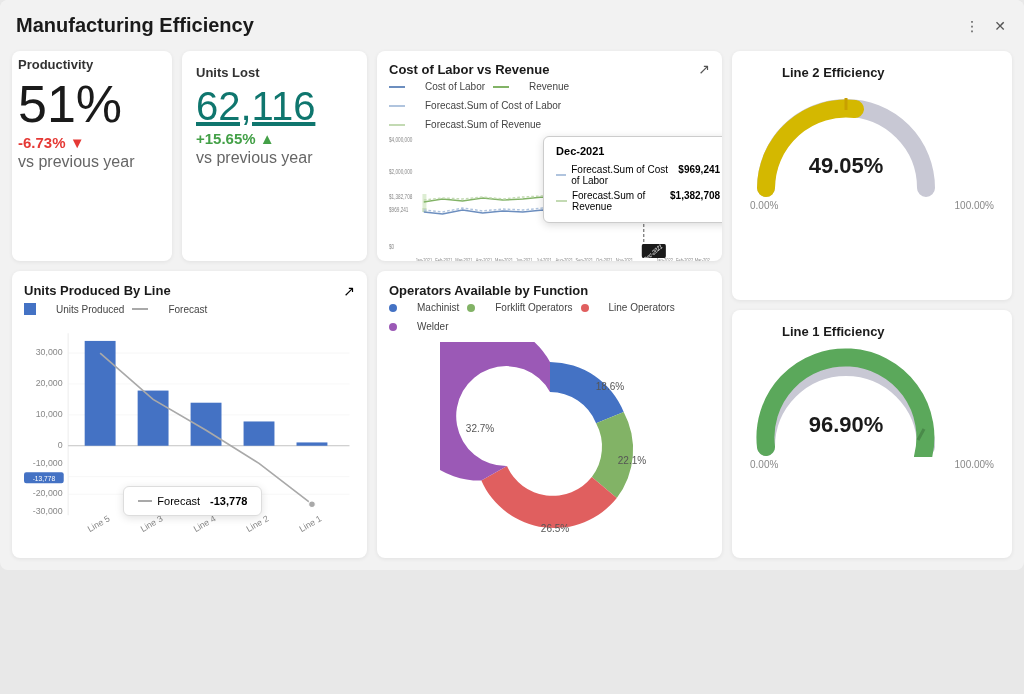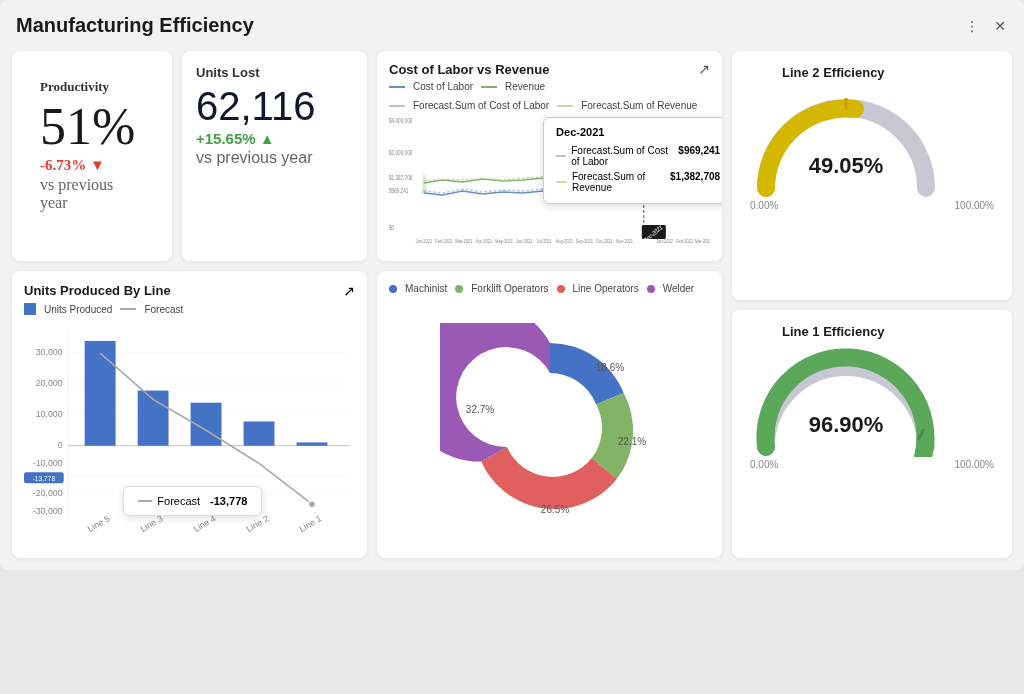--- a/index.html
+++ b/index.html
@@ -8,24 +8,24 @@
     .title-bar { background: #f2f2f2; padding: 14px 16px 8px 16px; display: flex; align-items: center; justify-content: space-between; }
     .title-text { font-size: 20px; font-weight: 700; color: #1a1a1a; }
     .window-controls { display: flex; gap: 12px; align-items: center; }
     .win-btn { width: 16px; height: 16px; display: flex; align-items: center; justify-content: center; cursor: pointer; color: #555; font-size: 14px; }
 
     
     .grid-main { display: grid; grid-template-columns: 160px 185px 1fr 280px; grid-template-rows: 210px 1fr; gap: 10px; padding: 6px 12px 12px 12px; flex: 1; min-height: 0; }
     .p-card { background: #fff; border-radius: 8px; box-shadow: 0 1px 4px rgba(0,0,0,0.07); overflow: hidden; }
 
     
-    .prod-card { grid-column: 1; grid-row: 1; padding: 28px; font-family: Liberation Serif, serif; }
+    .prod-card { grid-column: 1; grid-row: 1; padding: 6px; }
     .card-title { font-size: 13px; color: #333; font-weight: 600; margin-bottom: 6px; }
     .big-number { font-size: 52px; font-weight: 300; color: #1a1a1a; line-height: 1; margin-bottom: 4px; }
-    .big-number-md { font-size: 40px; font-weight: 300; color: #0f172a; line-height: 1; margin-bottom: 4px; }
+    .big-number-md { font-size: 40px; font-weight: 300; color: #0f766e; line-height: 1; margin-bottom: 4px; text-decoration: underline; }
     .pct-change { font-size: 15px; font-weight: 600; }
     .negative { color: #e53935; }
     .positive { color: #43a047; }
     .vs-prev { font-size: 16px; color: #666; margin-top: 2px; }
 
     
     .ul-card { grid-column: 2; grid-row: 1; padding: 14px; }
 
     
     .lr-card { grid-column: 3 / 4; grid-row: 1; padding: 10px 12px; }
@@ -42,21 +42,21 @@
     .bar-card { grid-column: 1 / 3; grid-row: 2; padding: 12px; }
     .bar-header { display: flex; justify-content: space-between; align-items: flex-start; }
     .bar-title { font-size: 13px; font-weight: 600; color: #1a1a1a; }
 
     
     .donut-card { grid-column: 3; grid-row: 2; padding: 12px; }
     .donut-title { font-size: 13px; font-weight: 600; color: #1a1a1a; margin-bottom: 4px; }
 
     
     .legend { display: flex; flex-wrap: wrap; gap: 8px; margin-bottom: 4px; }
-    .legend-item { display: flex; align-items: center; gap: 8px; font-size: 10px; color: #444; }
+    .legend-item { display: flex; align-items: center; gap: 20px; font-size: 10px; color: #444; }
     .legend-dot { width: 8px; height: 8px; border-radius: 50%; flex-shrink: 0; }
     .legend-line { width: 16px; height: 2px; flex-shrink: 0; }
 
     
     .gauge-container { position: relative; display: flex; flex-direction: column; align-items: flex-start; width: 100%; }
     .gauge-labels { display: flex; justify-content: space-between; width: 100%; margin-top: 2px; font-size: 10px; color: #888; padding: 0 4px; }
   </style>
 </head>
 <body>
 
@@ -280,20 +280,21 @@
           <span style="display:flex;align-items:center;gap:5px;">
             <span style="display:inline-block;width:14px;height:2px;background:#a9a9a9;"></span>
             <span>Forecast</span>
           </span>
           <span style="font-weight:600;">-13,778</span>
         </div>
       </div>
     </div>
 
     <div class="p-card donut-card" style="grid-column:3; grid-row:2; display:flex; flex-direction:column;">
+      <div class="donut-title">Operators Available by Function</div>
       <div class="legend" style="margin-bottom:6px;">
         <div class="legend-item">
           <div class="legend-dot" style="background:#4472c4;"></div>
           <span>Machinist</span>
         </div>
         <div class="legend-item">
           <div class="legend-dot" style="background:#82b366;"></div>
           <span>Forklift Operators</span>
         </div>
         <div class="legend-item">

